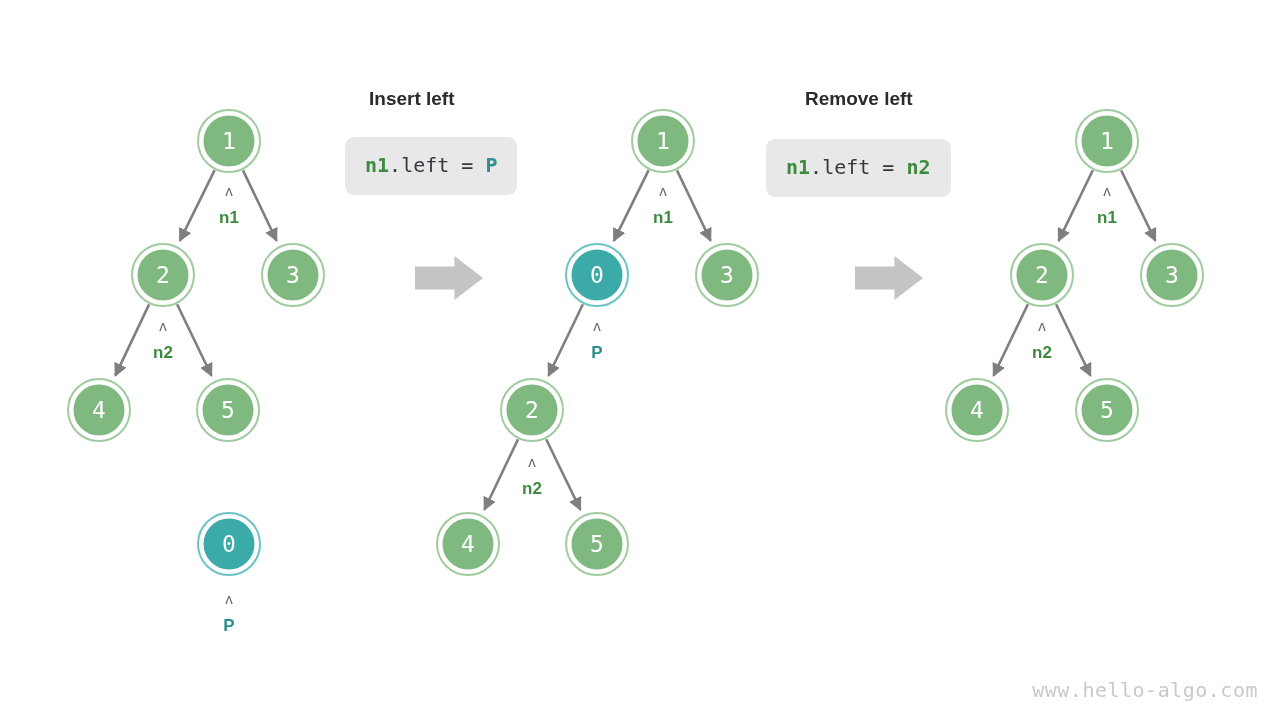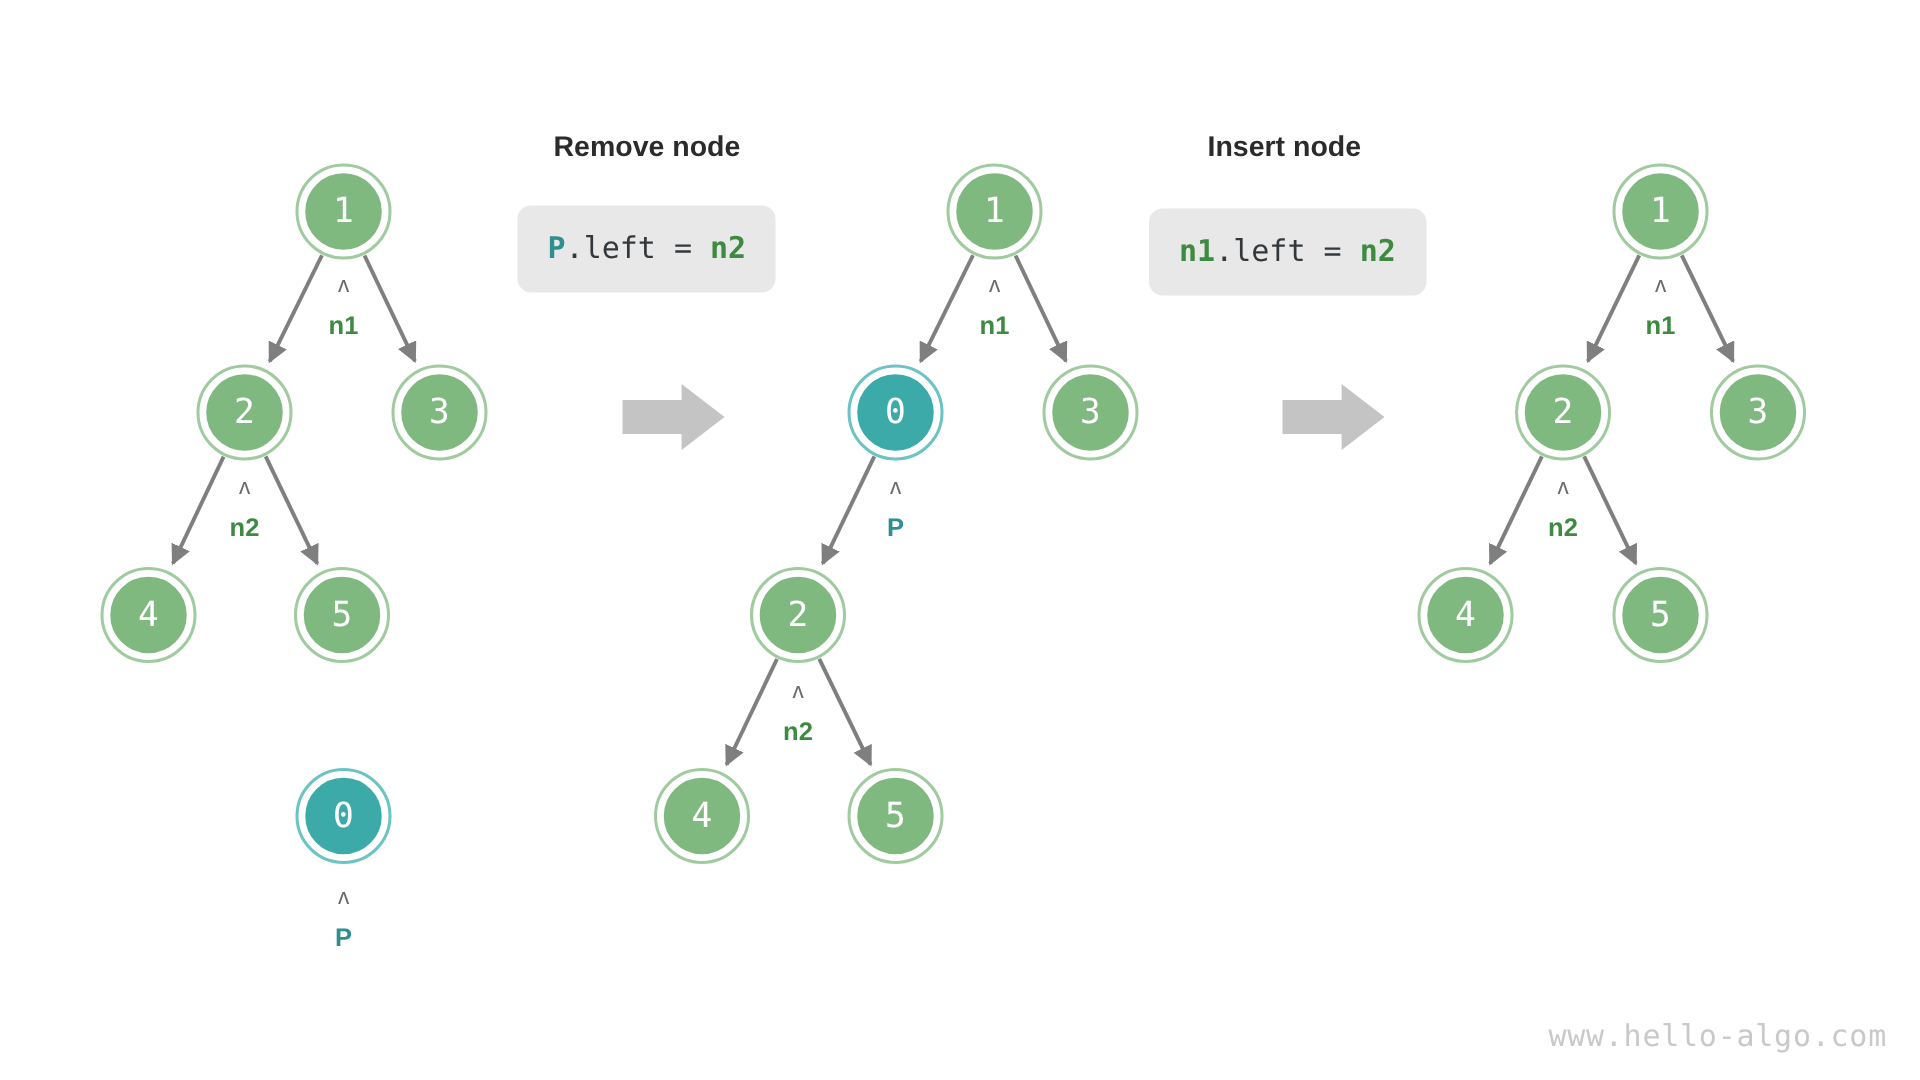--- a/index.html
+++ b/index.html
@@ -245,19 +245,19 @@
         <text x="1042" y="352" text-anchor="middle" dominant-baseline="central" class="ptr-label ptr-green">n2</text>
       </g>
     </g>
   <g id="blockarrows-layer">
       <polygon points="415.0,266.6 454.4,266.6 454.4,256.0 483.0,278.0 454.4,300.0 454.4,289.4 415.0,289.4" fill="#c4c4c4"></polygon>
       <polygon points="855.0,266.6 894.4,266.6 894.4,256.0 923.0,278.0 894.4,300.0 894.4,289.4 855.0,289.4" fill="#c4c4c4"></polygon>
     </g>
 </svg>
 
 <div id="overlay">
-    <div class="panel-title" style="left: 369px; top: 88px;">Remove node</div>
-    <div class="code-box" style="left: 345px; top: 137px;"><span class="code-line"><span class="tok-teal">P</span><span class="tok-plain">.left = </span><span class="tok-green">n2</span></span></div>
-    <div class="panel-title" style="left: 805px; top: 88px;">Insert node</div>
+    <div class="panel-title" style="left: 369px; top: 88px;">Insert left</div>
+    <div class="code-box" style="left: 345px; top: 137px;"><span class="code-line"><span class="tok-green">n1</span><span class="tok-plain">.left = </span><span class="tok-teal">P</span></span></div>
+    <div class="panel-title" style="left: 805px; top: 88px;">Remove left</div>
     <div class="code-box" style="left: 766px; top: 139px;"><span class="code-line"><span class="tok-green">n1</span><span class="tok-plain">.left = </span><span class="tok-green">n2</span></span></div>
   </div>
 
 <div class="watermark" style="color: rgb(201, 201, 201);">www.hello-algo.com</div>
 
 </body></html>

